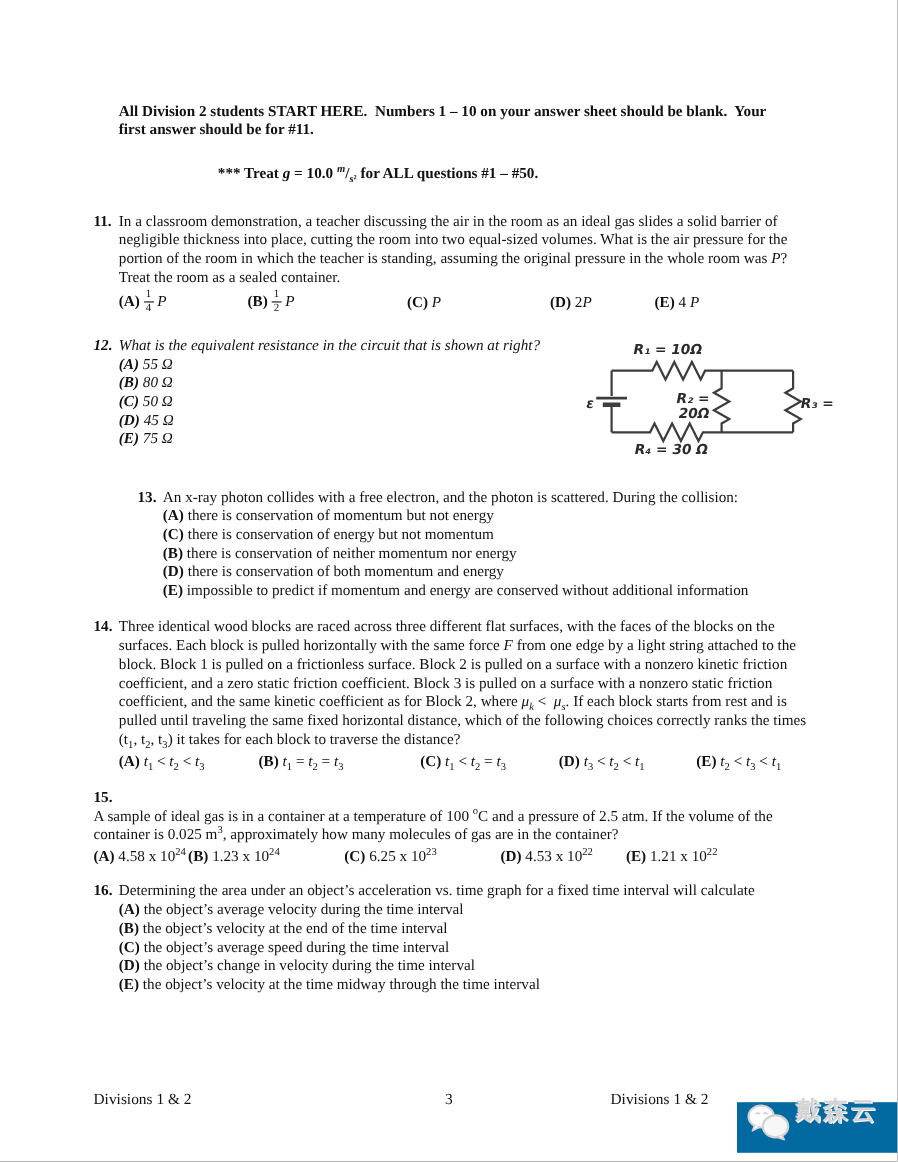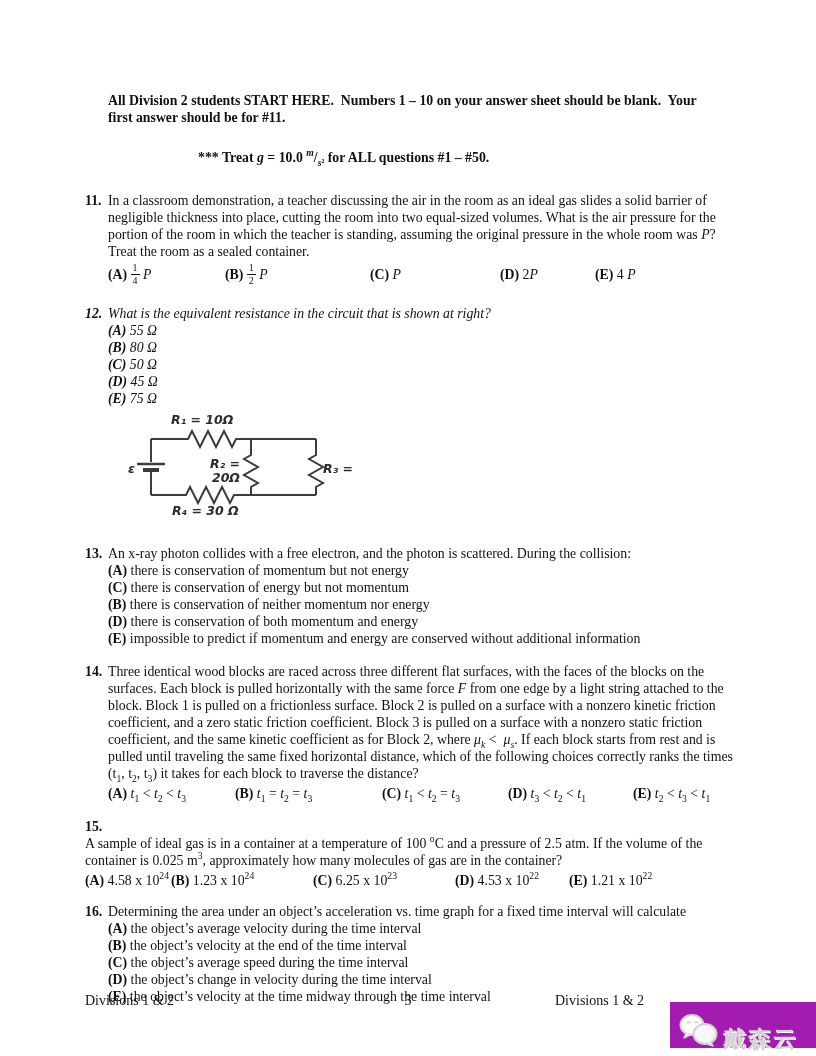--- a/index.html
+++ b/index.html
@@ -16,44 +16,44 @@
     overflow:hidden;
   }
   .content { position:absolute; left:85px; top:92px; width:660px; }
   .hdr { margin-left:23px; font-weight:bold; width:637px; }
   .treat { margin-left:113px; margin-top:22px; font-weight:bold; line-height:20px; }
   .q { display:flex; align-items:flex-start; }
   .qnum { width:23px; flex:none; font-weight:bold; }
   .qbody { width:637px; }
   .mt-q11 { margin-top:24px; }
   .mt-q12 { margin-top:18px;font-style:italic; }
-  .mt-q13 { margin-top:20px; }
+  .mt-q13 { margin-top:20px;margin-left:40px; }
   .mt-q14 { margin-top:16px; }
   .mt-q15 { margin-top:16px;flex-direction:column; }
   .mt-q16 { margin-top:14px; }
   b, .bold { font-weight:bold; }
   sup { font-size:0.7em; vertical-align:super; line-height:0; }
   sub { font-size:0.7em; vertical-align:sub; line-height:0; }
   .optrow { display:flex; margin-top:3px; align-items:center; }
   .optrow .opt { white-space:nowrap; }
   .optcol .opt { display:block; }
   .frac { display:inline-block; vertical-align:-0.5em; text-align:center; line-height:1.05; font-size:0.72em; }
   .frac .fn { display:block; border-bottom:1px solid #111; padding:0 2px 1px; }
   .frac .fd { display:block; padding-top:1px; }
-  .q12row { display:flex;flex-direction:column; }
+  .q12row { display:flex; }
   .q12left { width:405px; flex:none; }
   .circuit { margin-left:18px; margin-top:0; flex:none; }
   .circuit text { font-family:"DejaVu Sans", sans-serif; font-size:12.5px; font-weight:bold; fill:#2b2b2b; }
   .footer-item { position:absolute; top:992px; font-size:14px; }
   .f-left { left:85px; }
   .f-center { left:0; right:0; text-align:center; }
   .f-right { left:555px; }
   .watermark {
     position:absolute; top:1002px; right:0; width:146px; height:46px;
-    background:#a21caf; display:flex; align-items:flex-end; padding-left:8px;
+    background:#0369a1; display:flex; align-items:flex-start; padding-left:8px;
   }
   .wm-text {
     color:#d3d3d3; font-family:"DejaVu Sans", sans-serif; font-weight:bold;
     font-size:23px; letter-spacing:2px; margin-left:5px;
     text-shadow:1px 1px 0 #ffffff;
   }
 </style>
 </head>
 <body>
 

